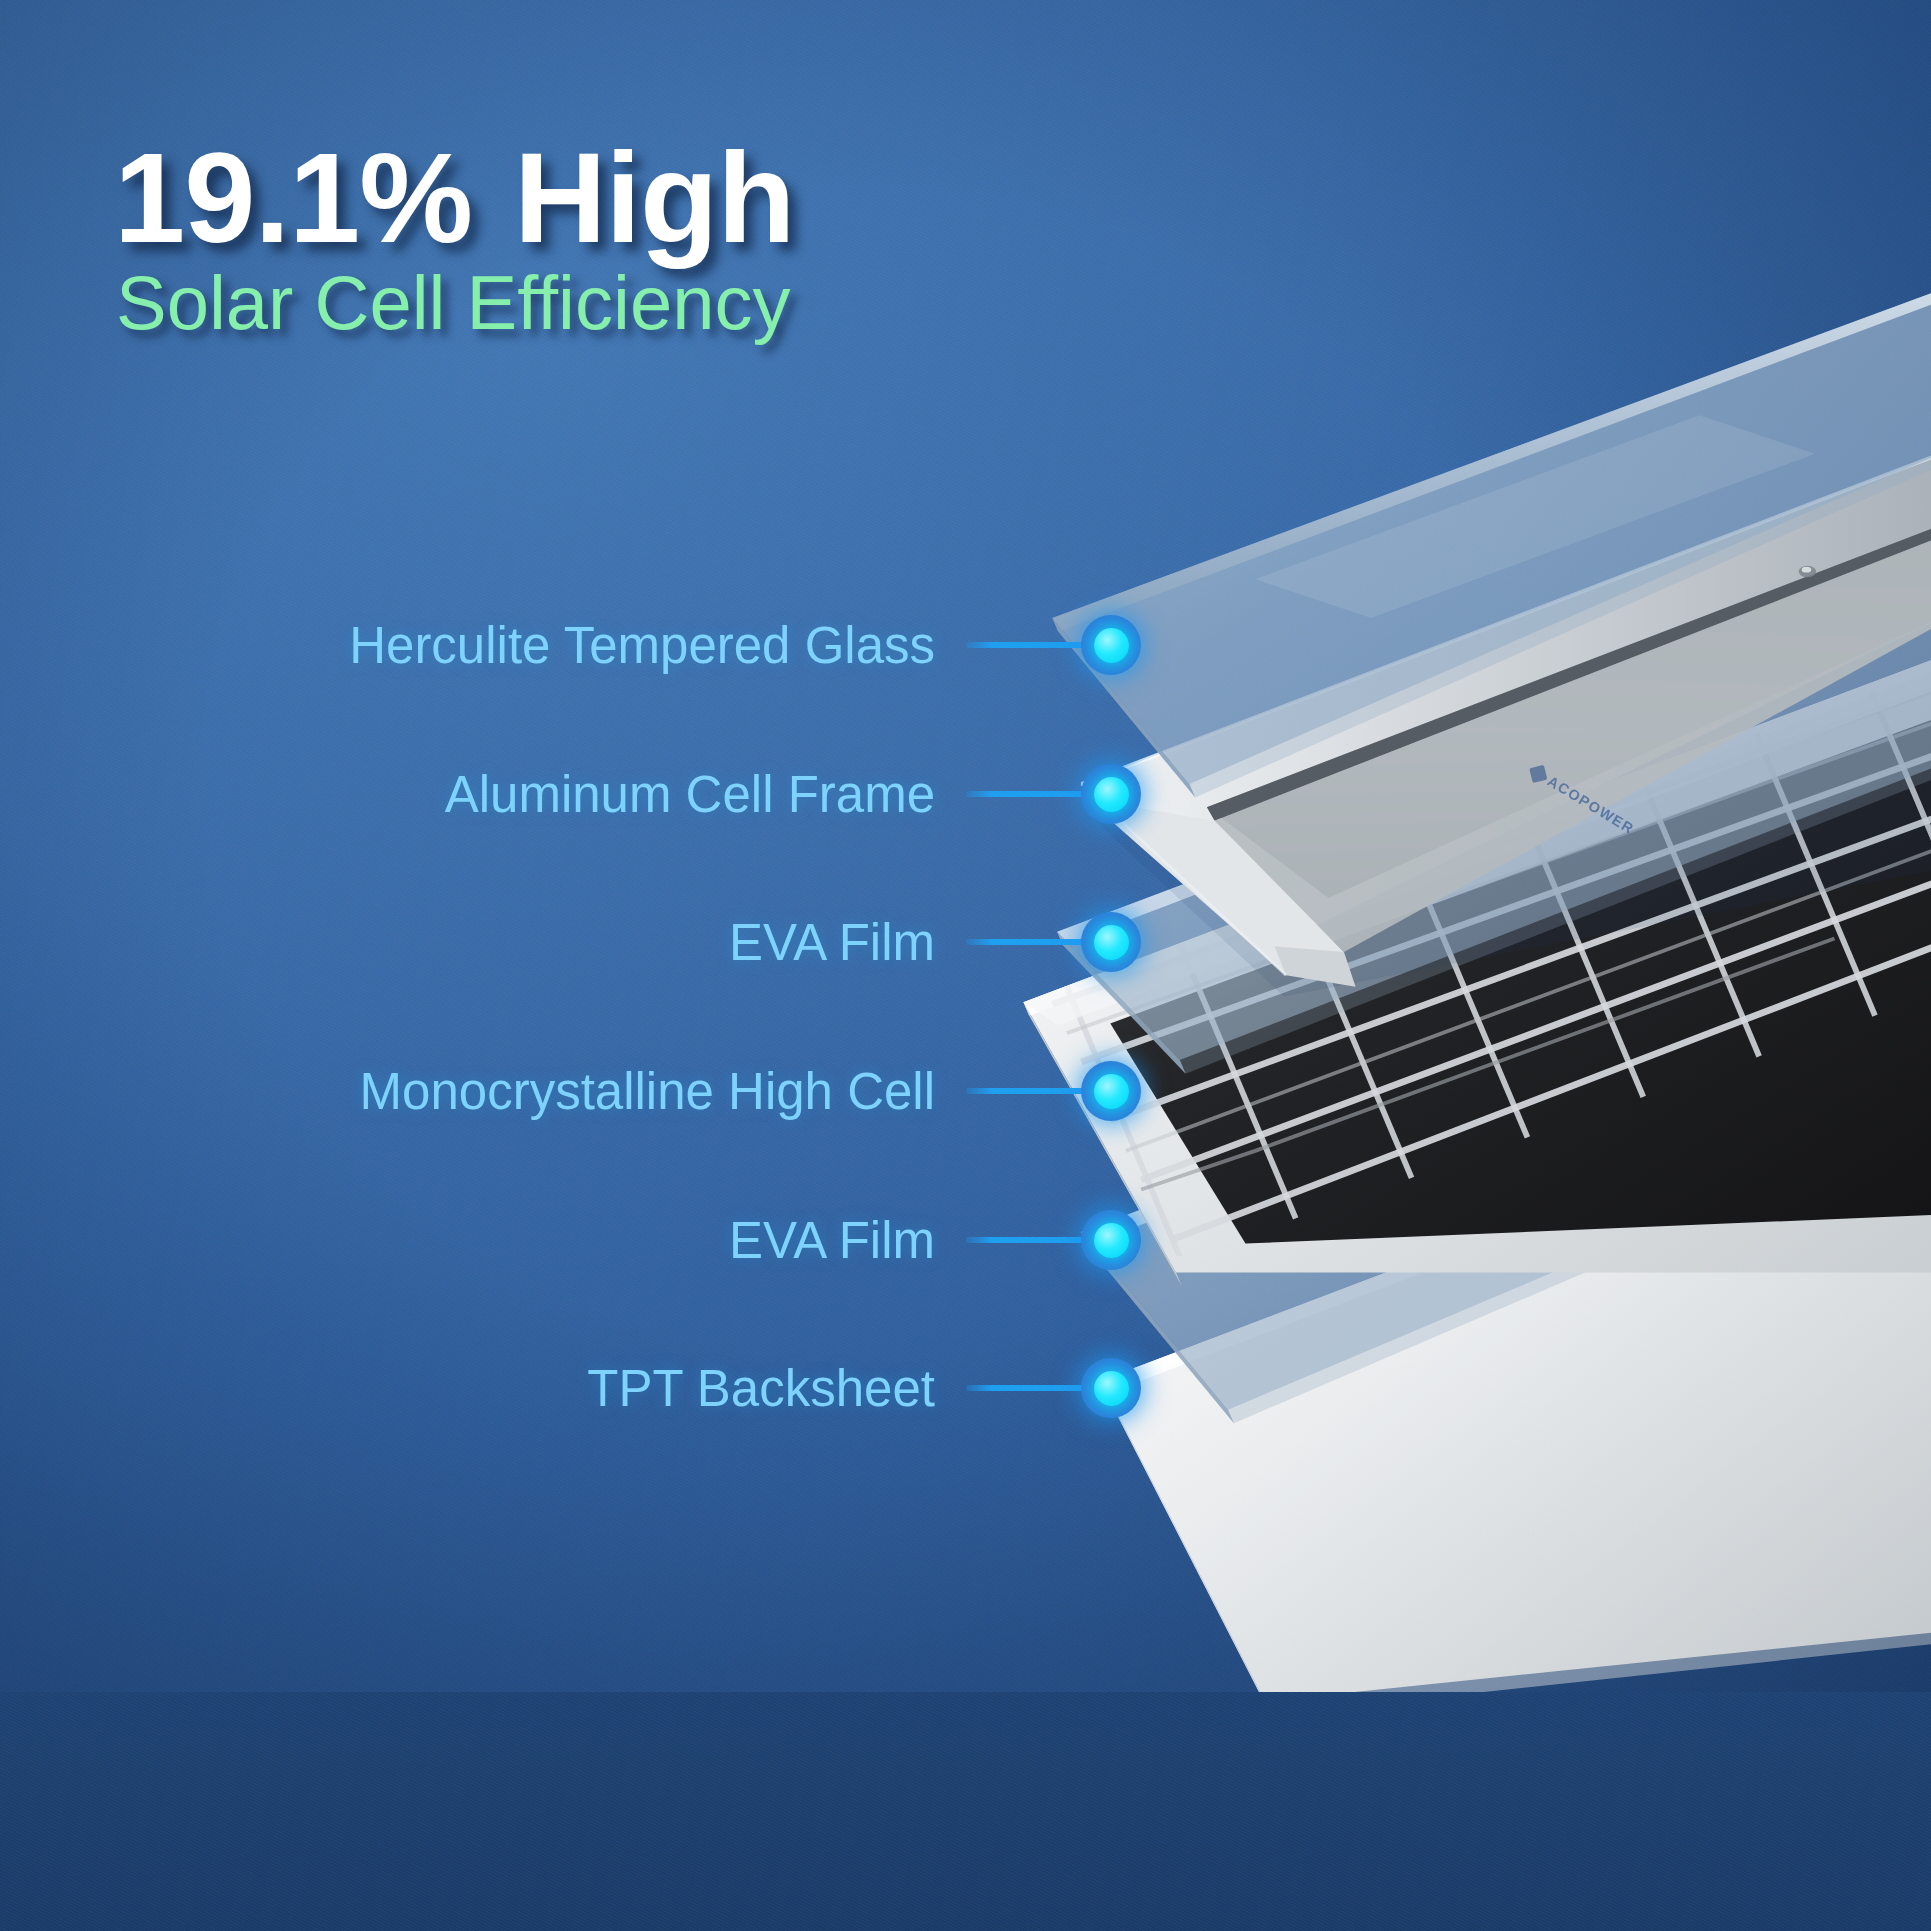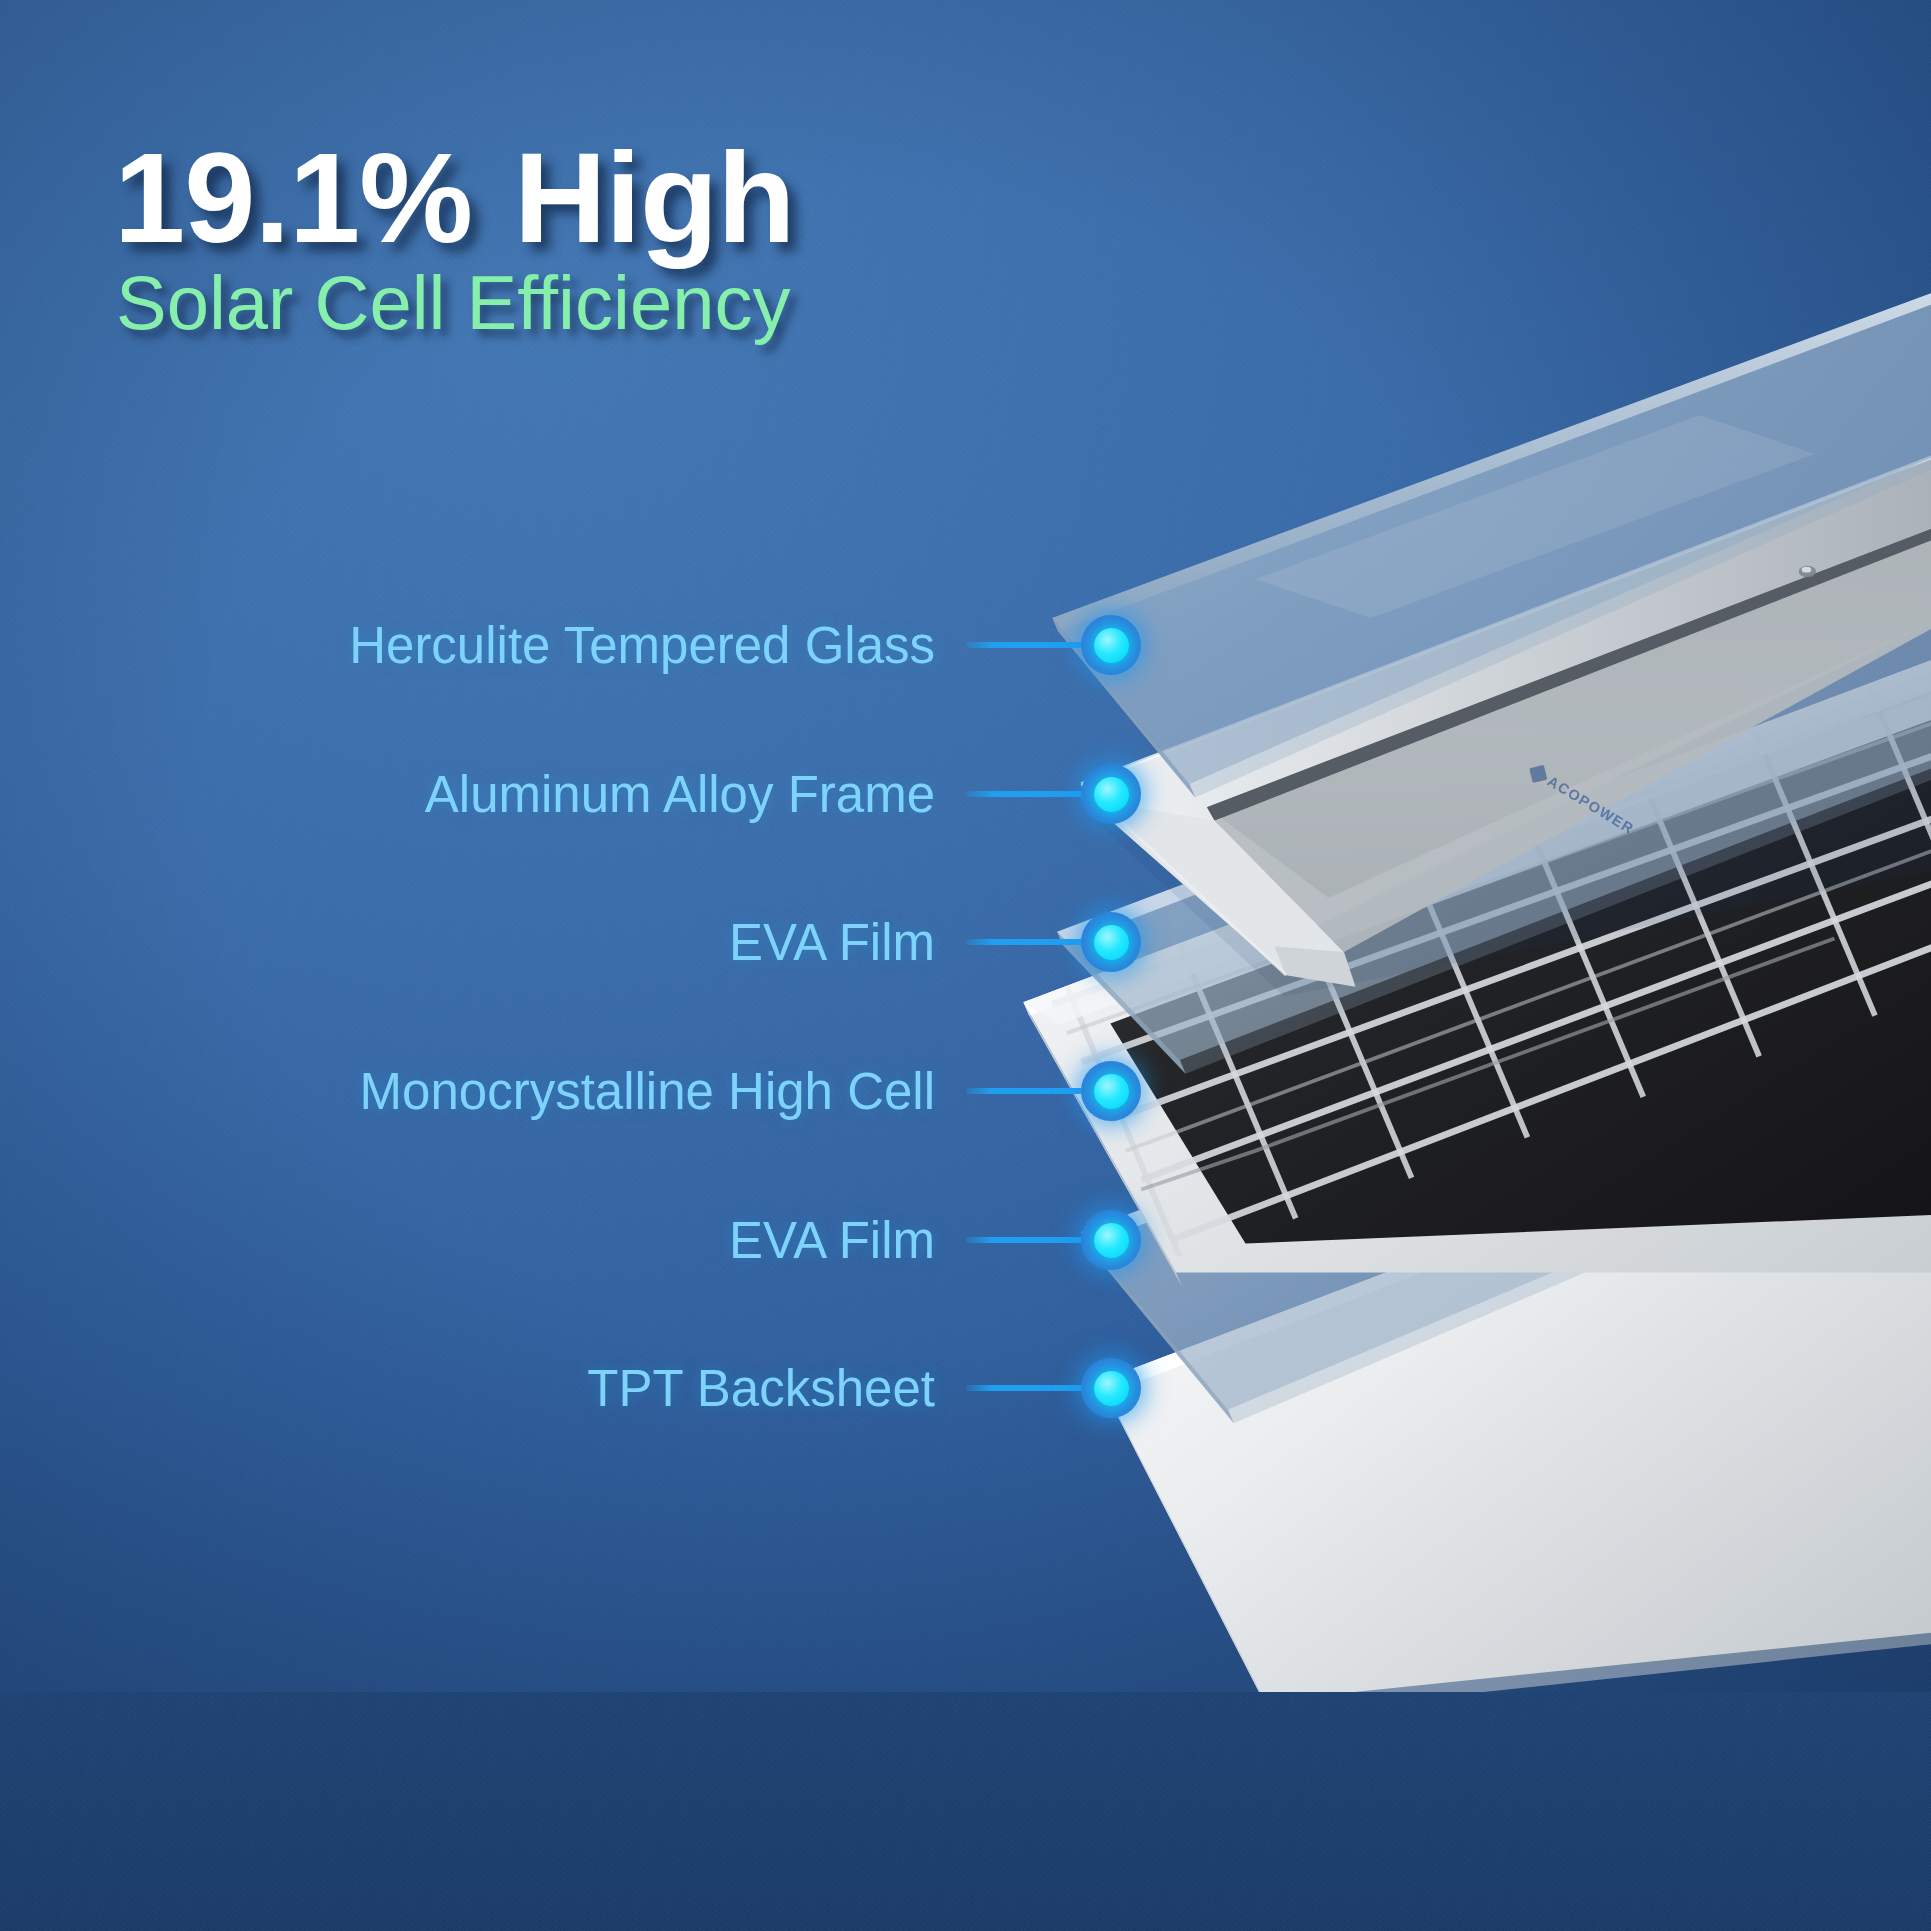--- a/index.html
+++ b/index.html
@@ -280,21 +280,21 @@
 <div id="headline"><span>19.1%</span><span class="gap"></span><span>High</span></div>
 <div id="subhead">Solar Cell Efficiency</div>
 
 <div id="callouts">
     <div class="callout" style="left: 966px; top: 645px; width: 145px;">
       <div class="callout-text" style="right: 176px;">Herculite Tempered Glass</div>
       <div class="callout-line" style="width: 145px;"></div>
       <div class="callout-dot" style="left: 115px;"></div>
     </div>
     <div class="callout" style="left: 966px; top: 794px; width: 145px;">
-      <div class="callout-text" style="right: 176px;">Aluminum Alloy Frame</div>
+      <div class="callout-text" style="right: 176px;">Aluminum Cell Frame</div>
       <div class="callout-line" style="width: 145px;"></div>
       <div class="callout-dot" style="left: 115px;"></div>
     </div>
     <div class="callout" style="left: 966px; top: 942px; width: 145px;">
       <div class="callout-text" style="right: 176px;">EVA Film</div>
       <div class="callout-line" style="width: 145px;"></div>
       <div class="callout-dot" style="left: 115px;"></div>
     </div>
     <div class="callout" style="left: 966px; top: 1091px; width: 145px;">
       <div class="callout-text" style="right: 176px;">Monocrystalline High Cell</div>

